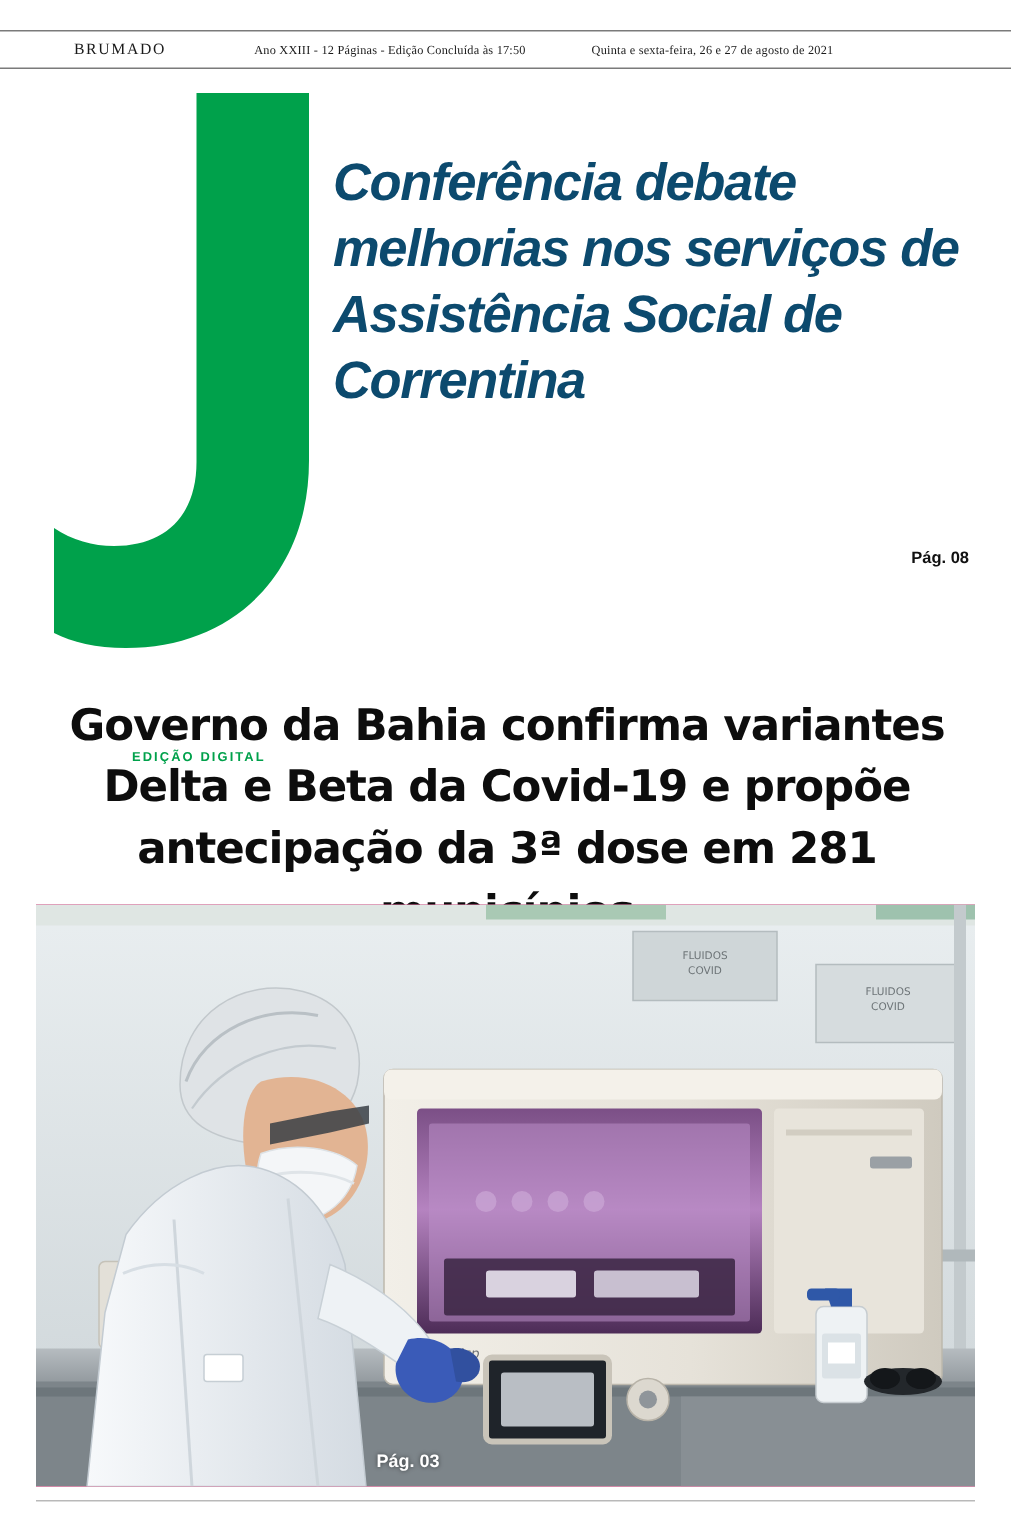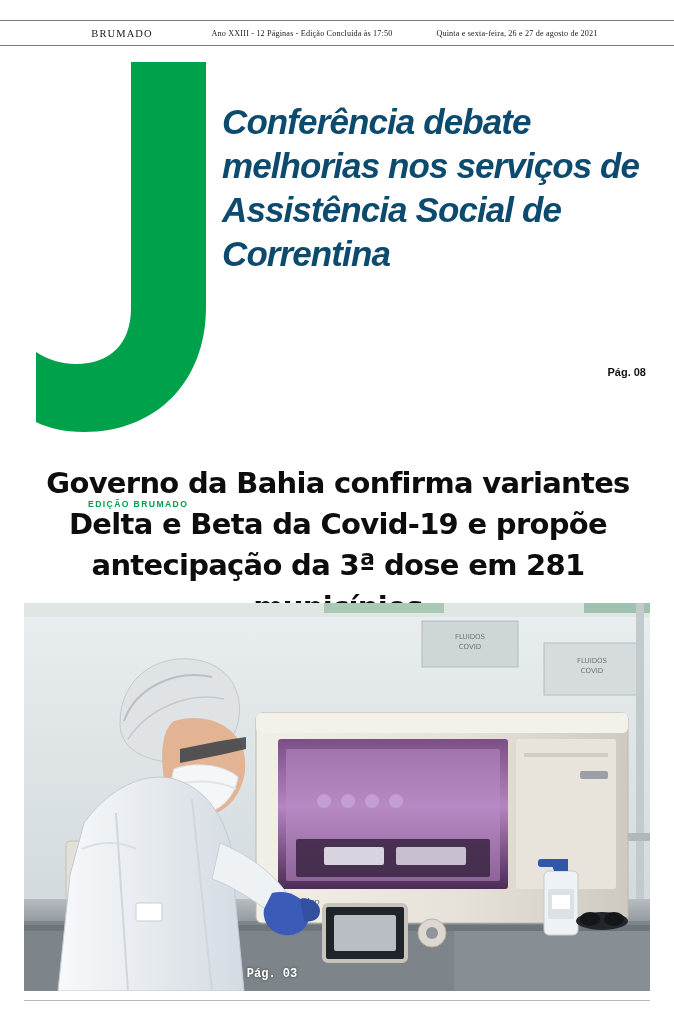--- a/index.html
+++ b/index.html
@@ -34,21 +34,20 @@
   .masthead .rule.bottom { top: 45px; }
 
   .masthead-inner {
     position: absolute;
     top: 24px;
     left: 0;
     width: 674px;
     height: 18px;
     display: flex;
     align-items: center;
-    justify-content: center;
     gap: 0;
   }
   .brand-name {
     font-family: "Liberation Serif", serif;
     font-size: 10.5px;
     letter-spacing: 1.1px;
     color: #1a1a1a;
     width: 160px;
     text-align: center;
   }
@@ -143,21 +142,21 @@
     overflow: hidden;
     background: #be185d;
   }
   .photo svg { display: block; }
   .photo-page {
     position: absolute;
     left: 0;
     bottom: 10px;
     width: 496px;
     text-align: center;
-    font-family: Liberation Mono, monospace;
+    font-family: Liberation Sans, sans-serif;
     font-weight: bold;
     font-size: 12px;
     color: #ffffff;
     text-shadow: 0 0 3px rgba(0,0,0,.55);
   }
   .bottom-rule {
     position: absolute;
     left: 24px;
     top: 1000px;
     width: 626px;
@@ -175,21 +174,21 @@
     <div class="edition-info">Ano XXIII - 12 Páginas  -  Edição Concluída às 17:50</div>
     <div class="edition-date">Quinta e sexta-feira, 26 e 27 de agosto de 2021</div>
   </div>
   <div class="rule bottom"></div>
 </div>
 
 <div class="logo-wrap">
   <svg class="logo-j" viewBox="0 0 170 370" aria-hidden="true">
     <path d="M95 0 L170 0 L170 245 C170 320 120 370 48 370 C28 370 12 366 0 360 L0 290 C12 298 26 302 40 302 C74 302 95 282 95 246 Z" fill="#00a14b"></path>
   </svg>
-  <div class="logo-caption">EDIÇÃO BRUMADO</div>
+  <div class="logo-caption">EDIÇÃO DIGITAL</div>
 </div>
 
 <div class="lead-headline">Conferência debate melhorias nos serviços de Assistência Social de Correntina</div>
 <div class="lead-page">Pág. 08</div>
 
 <div class="main-headline">Governo da Bahia confirma variantes Delta e Beta da Covid-19 e propõe antecipação da 3ª dose em 281 municípios</div>
 
 <div class="photo">
   <svg width="626" height="388" viewBox="0 0 626 388" aria-hidden="true">
     <defs>

